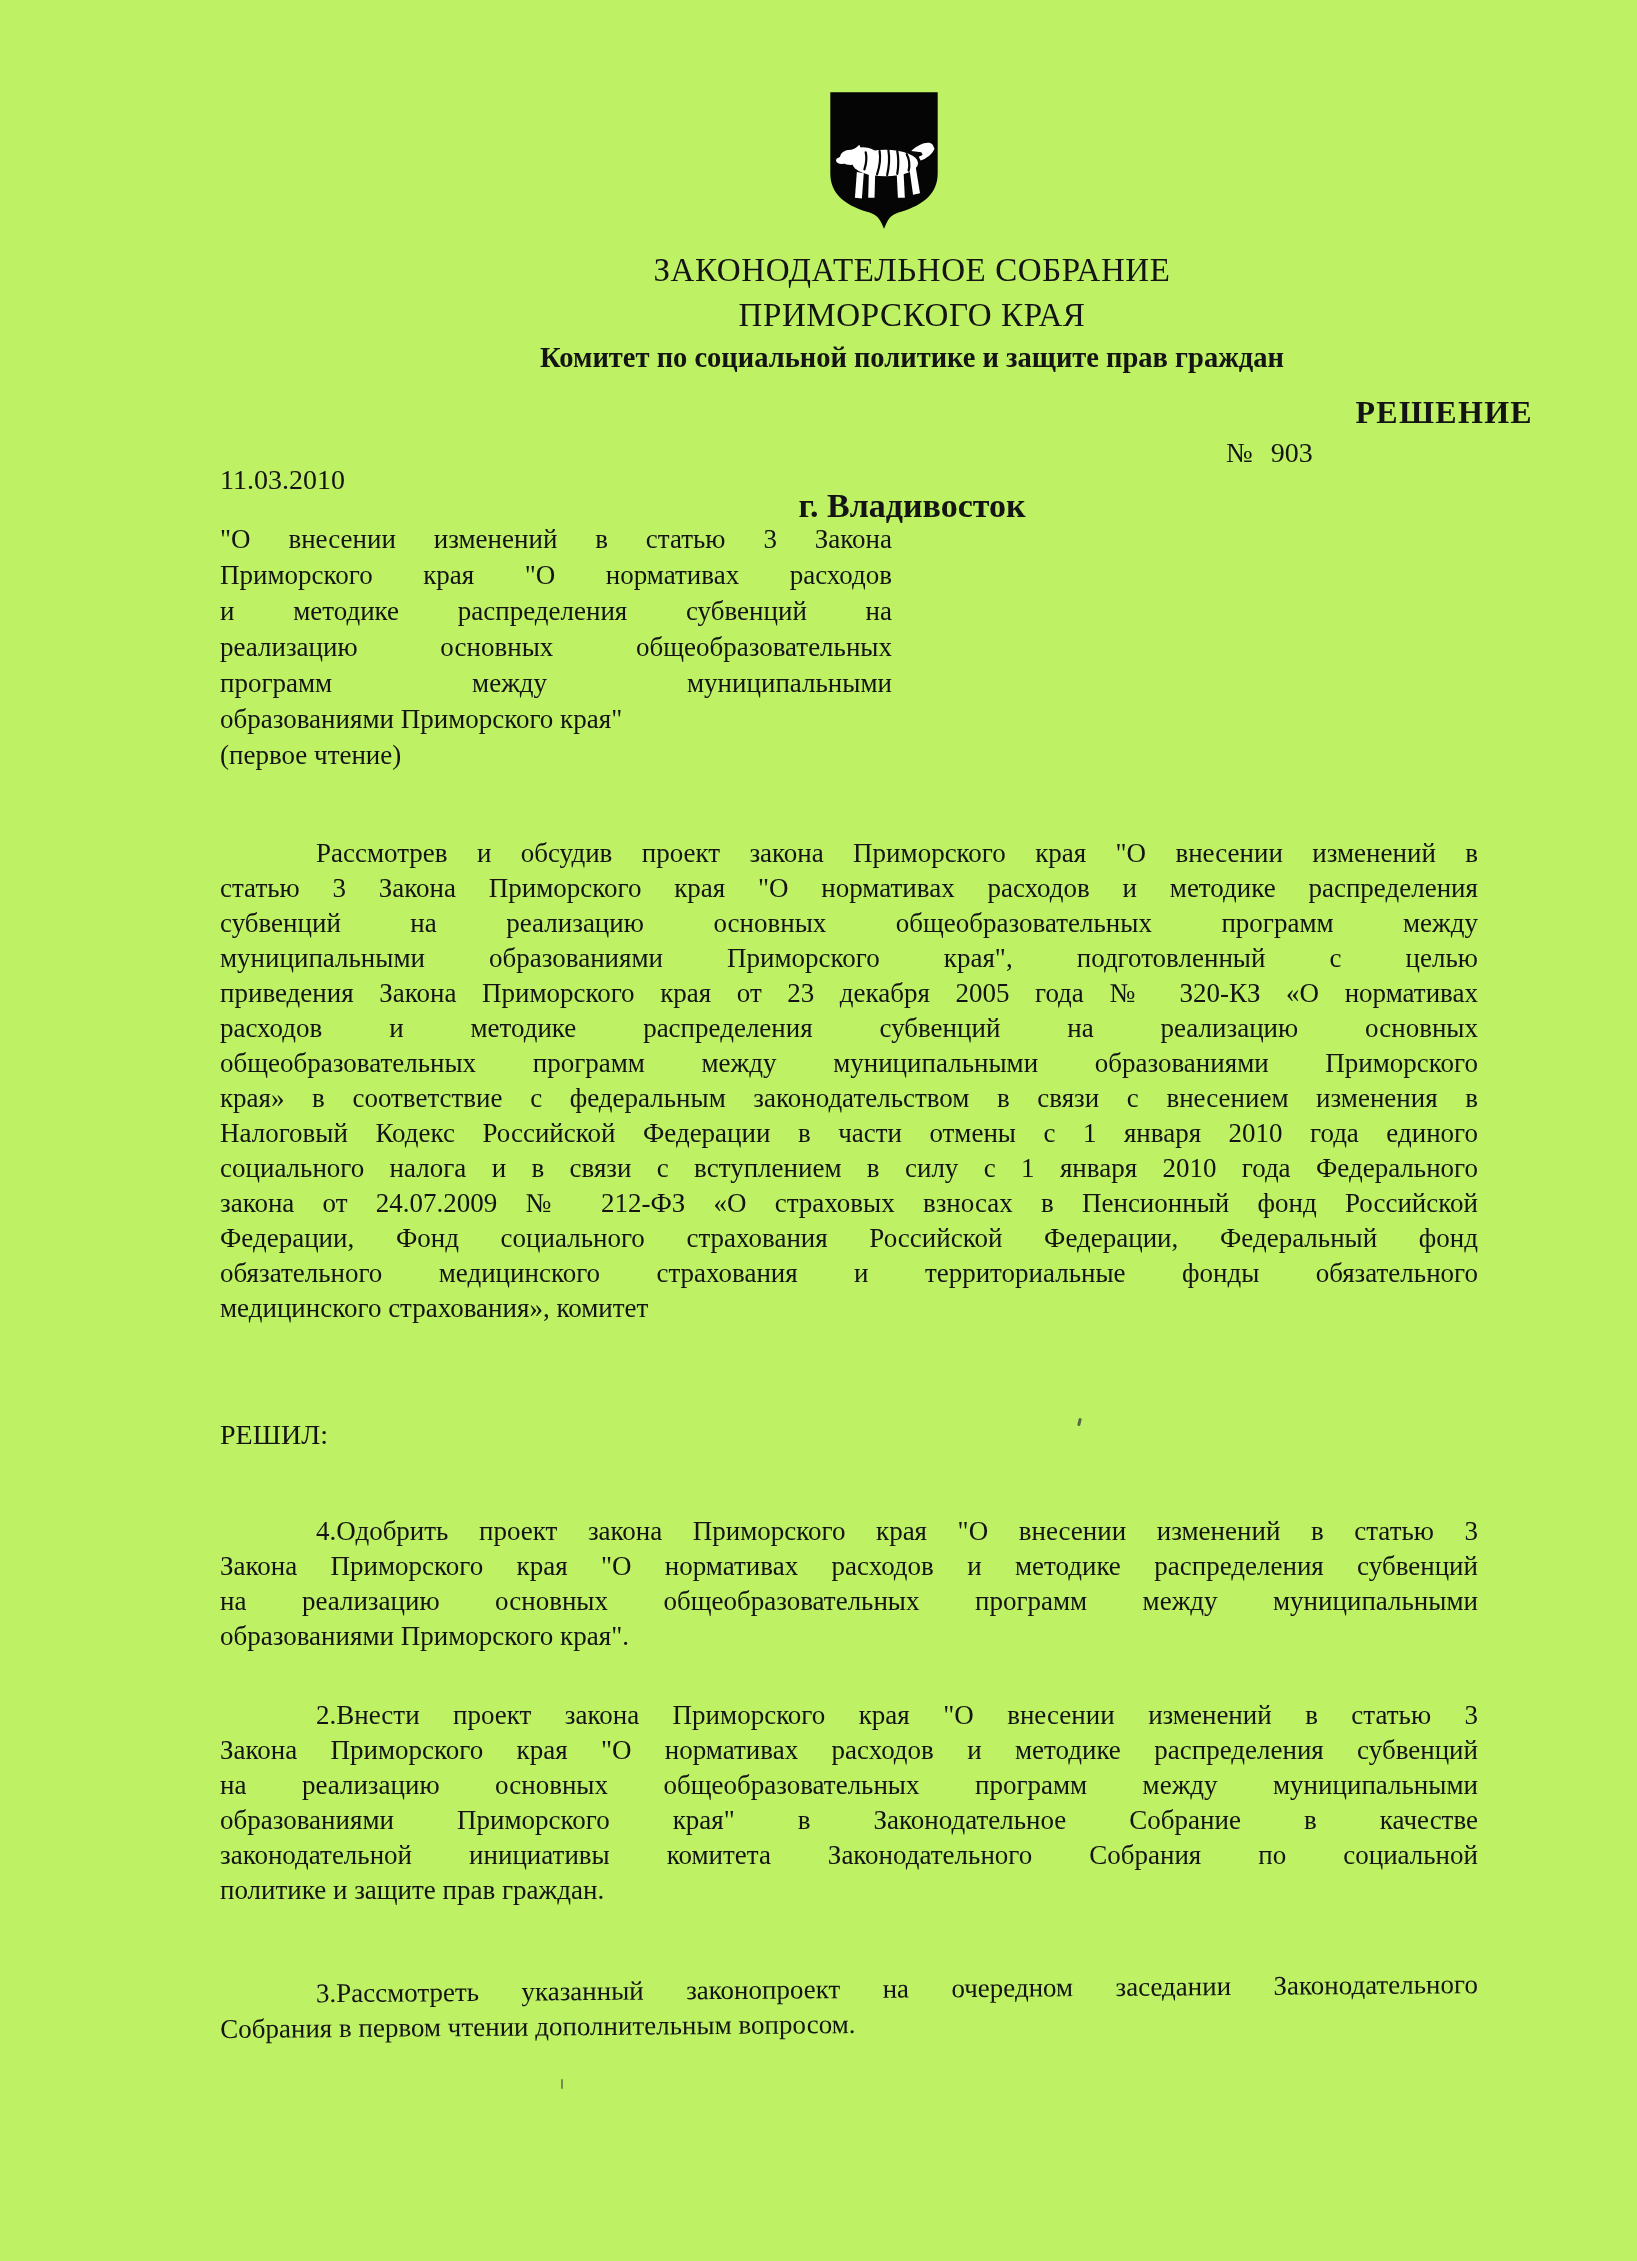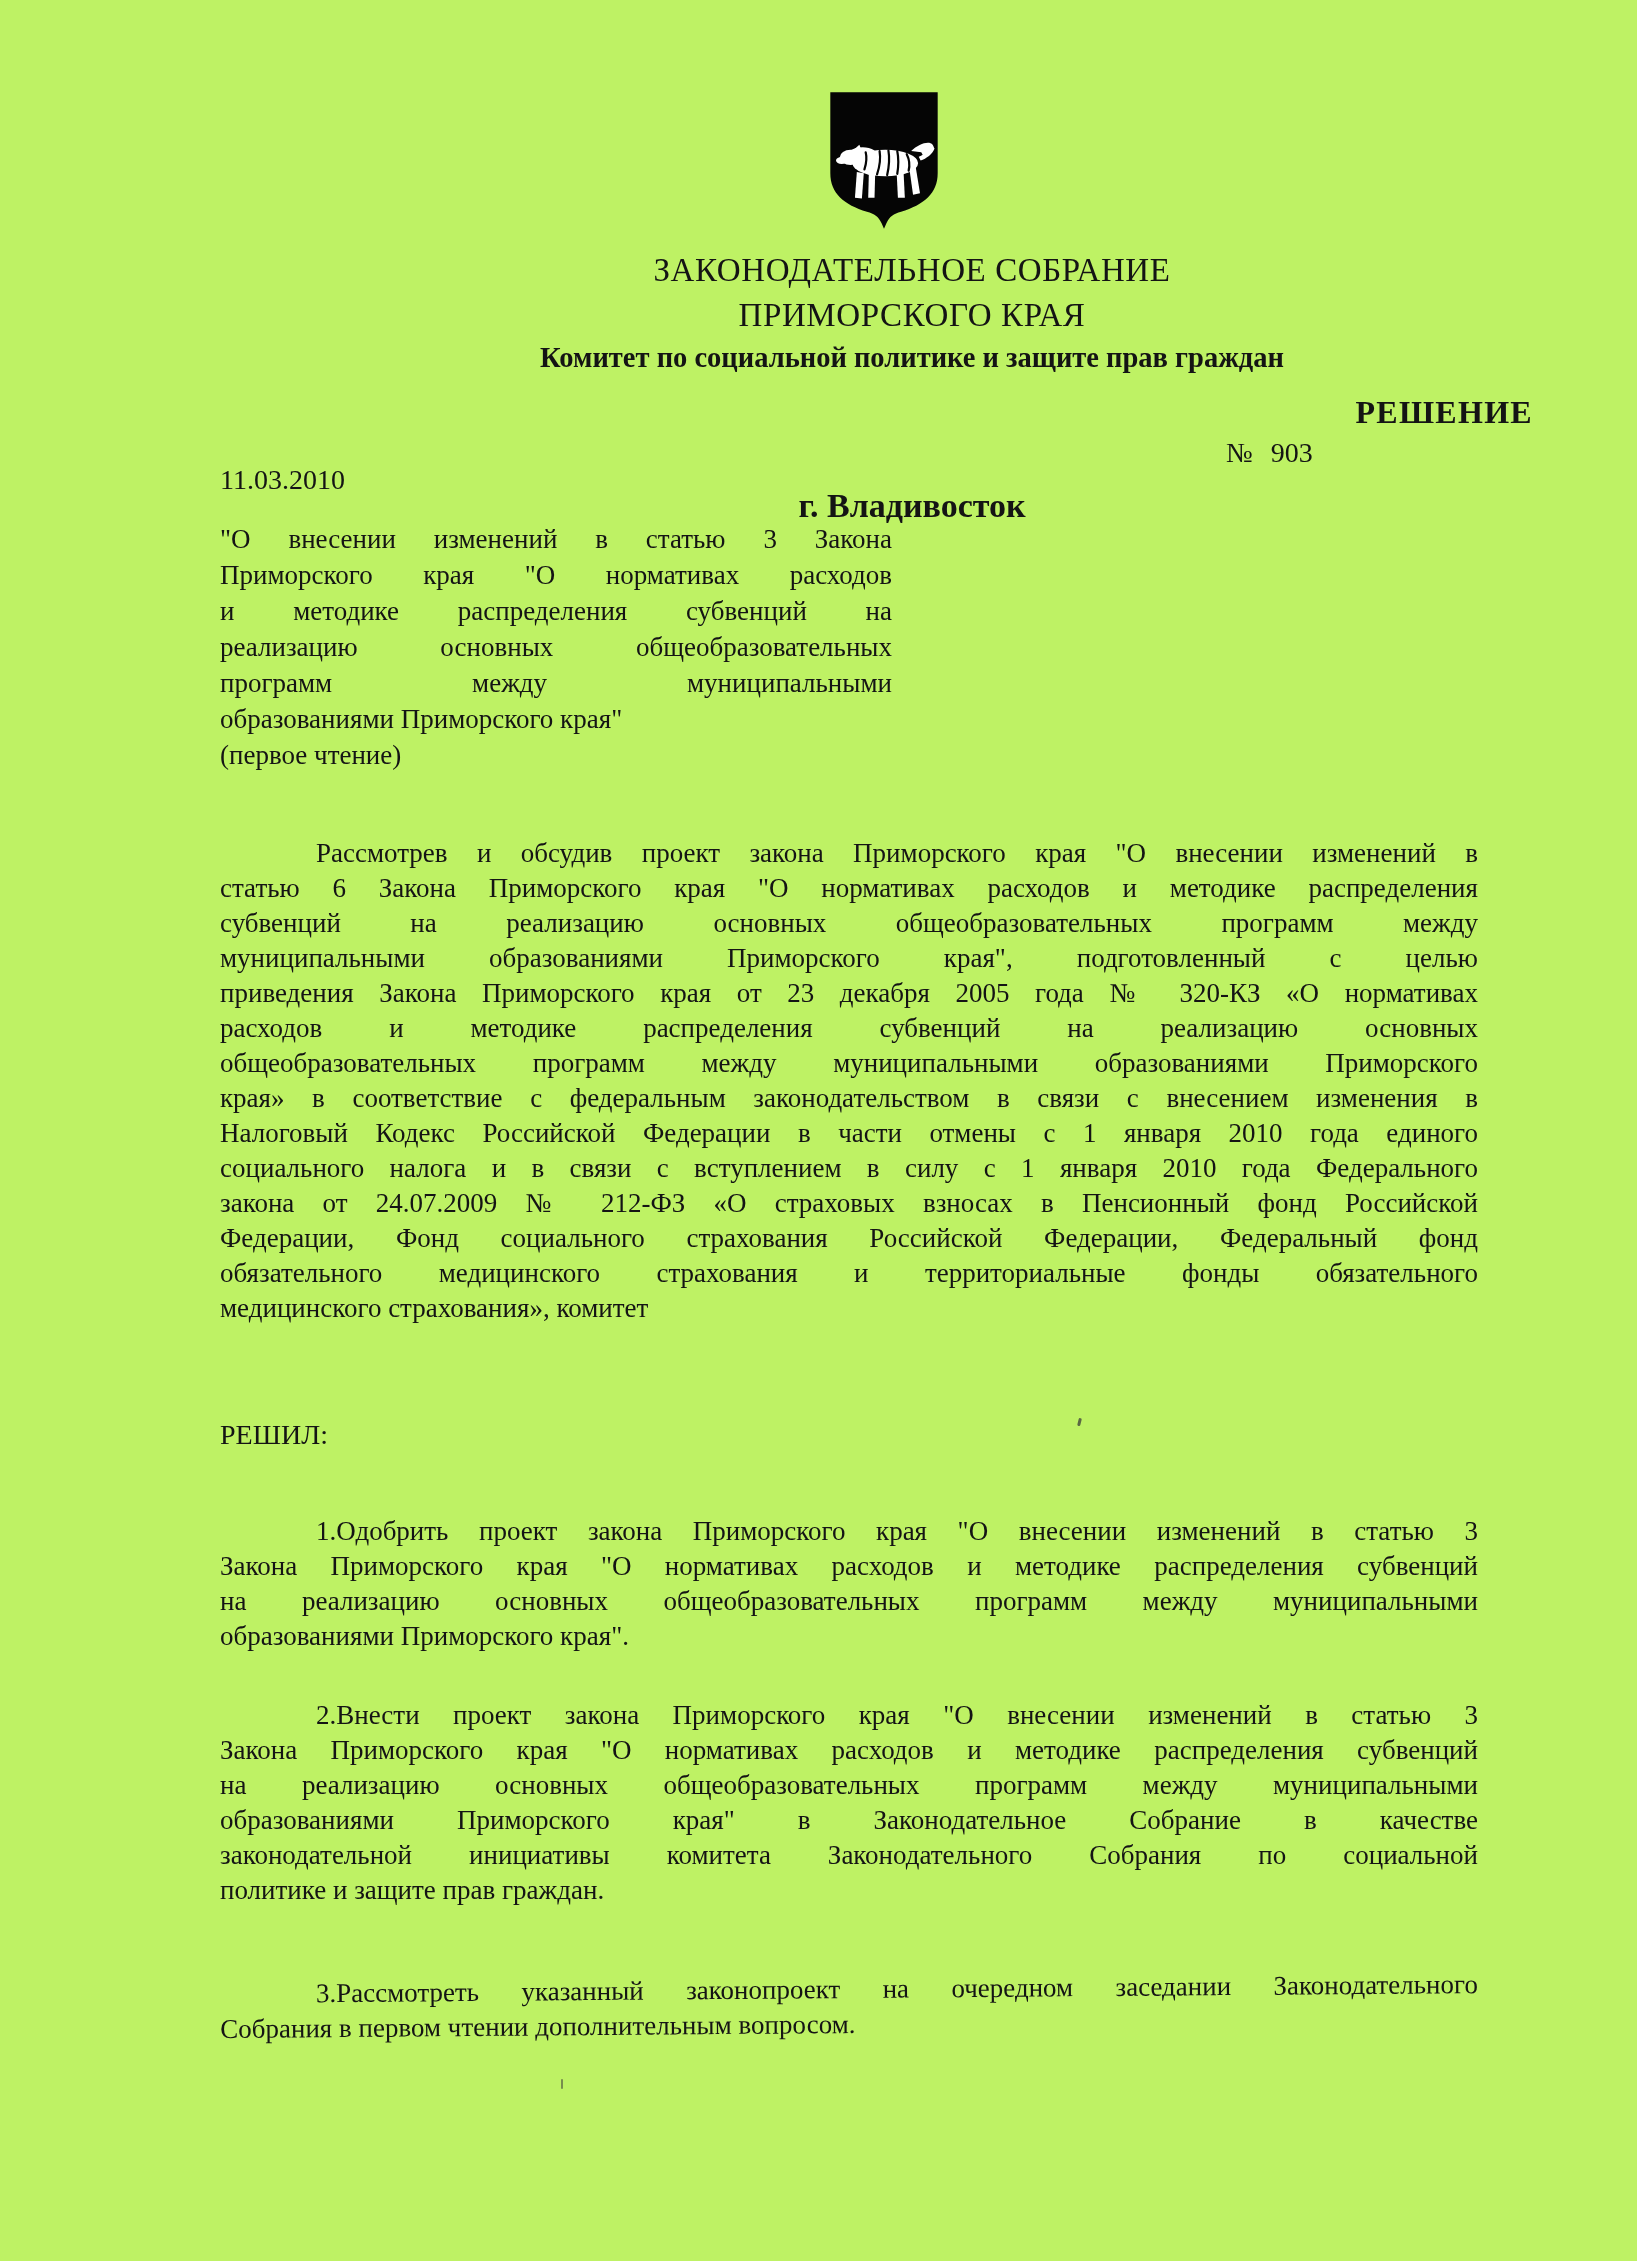--- a/index.html
+++ b/index.html
@@ -91,39 +91,39 @@
     <div class="line">Приморского края "О нормативах расходов</div>
     <div class="line">и методике распределения субвенций на</div>
     <div class="line">реализацию основных общеобразовательных</div>
     <div class="line">программ между муниципальными</div>
     <div class="line noj">образованиями Приморского края"</div>
     <div class="line noj">(первое чтение)</div>
   </div>
 
   <div class="abs block p1">
     <div class="line ind">Рассмотрев и обсудив проект закона Приморского края "О внесении изменений в</div>
-    <div class="line">статью 6 Закона Приморского края "О нормативах расходов и методике распределения</div>
+    <div class="line">статью 3 Закона Приморского края "О нормативах расходов и методике распределения</div>
     <div class="line">субвенций на реализацию основных общеобразовательных программ между</div>
     <div class="line">муниципальными образованиями Приморского края", подготовленный с целью</div>
     <div class="line">приведения Закона Приморского края от 23 декабря 2005 года № 320-КЗ «О нормативах</div>
     <div class="line">расходов и методике распределения субвенций на реализацию основных</div>
     <div class="line">общеобразовательных программ между муниципальными образованиями Приморского</div>
     <div class="line">края» в соответствие с федеральным законодательством в связи с внесением изменения в</div>
     <div class="line">Налоговый Кодекс Российской Федерации в части отмены с 1 января 2010 года единого</div>
     <div class="line">социального налога и в связи с вступлением в силу с 1 января 2010 года Федерального</div>
     <div class="line">закона от 24.07.2009 № 212-ФЗ «О страховых взносах в Пенсионный фонд Российской</div>
     <div class="line">Федерации, Фонд социального страхования Российской Федерации, Федеральный фонд</div>
     <div class="line">обязательного медицинского страхования и территориальные фонды обязательного</div>
     <div class="line last">медицинского страхования», комитет</div>
   </div>
 
   <div class="abs resolved">РЕШИЛ:</div>
 
   <div class="abs block item1">
-    <div class="line ind">1.Одобрить проект закона Приморского края "О внесении изменений в статью 3</div>
+    <div class="line ind">4.Одобрить проект закона Приморского края "О внесении изменений в статью 3</div>
     <div class="line">Закона Приморского края "О нормативах расходов и методике распределения субвенций</div>
     <div class="line">на реализацию основных общеобразовательных программ между муниципальными</div>
     <div class="line last">образованиями Приморского края".</div>
   </div>
 
   <div class="abs block item2">
     <div class="line ind">2.Внести проект закона Приморского края "О внесении изменений в статью 3</div>
     <div class="line">Закона Приморского края "О нормативах расходов и методике распределения субвенций</div>
     <div class="line">на реализацию основных общеобразовательных программ между муниципальными</div>
     <div class="line">образованиями Приморского края" в Законодательное Собрание в качестве</div>

